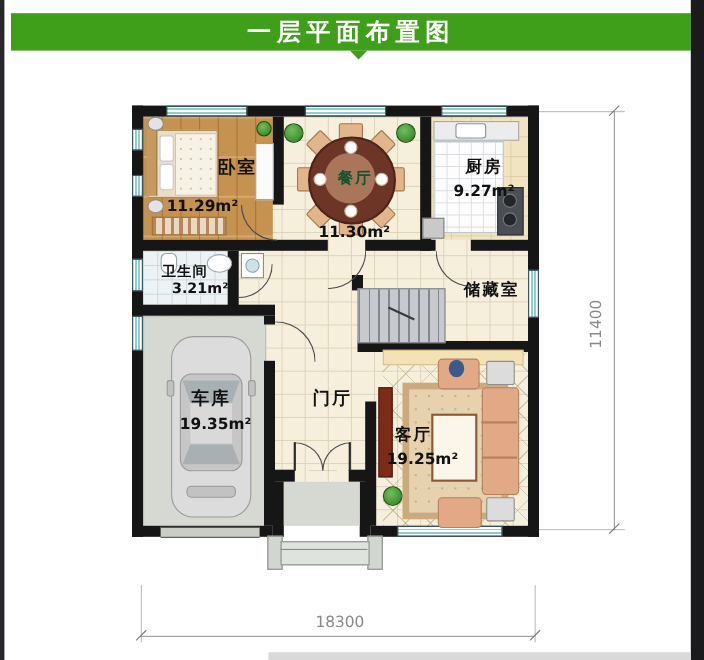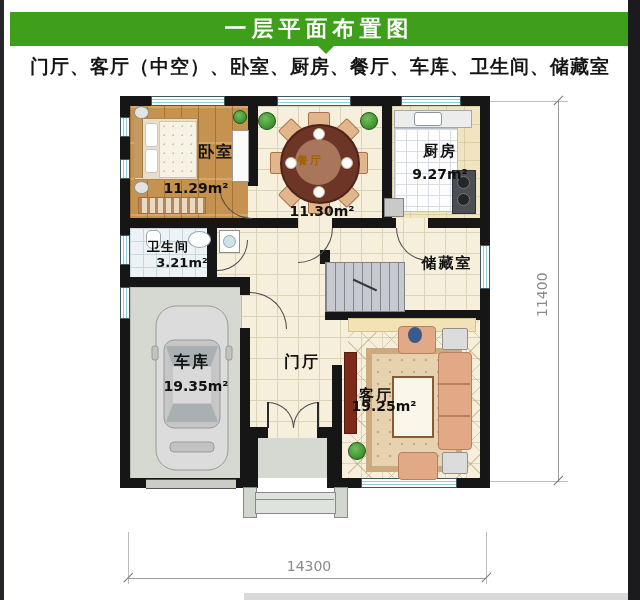--- a/index.html
+++ b/index.html
@@ -73,21 +73,20 @@
 </style>
 </head>
 <body>
 
 <div class="stage">
 
   <div class="abs hbar">
     <span class="t">一层平面布置图</span>
   </div>
   <div class="abs htri"></div>
-  <div class="abs subtitle">门厅、客厅（中空）、卧室、厨房、餐厅、车库、卫生间、储藏室</div>
 
   <div class="abs tile" style="left:130px;top:106px;width:350px;height:372px;"></div>
   <div class="abs wood" style="left:130px;top:106px;width:118px;height:112px;"></div>
   <div class="abs kfloor" style="left:392px;top:106px;width:88px;height:112px;"></div>
   <div class="abs bfloor" style="left:130px;top:228px;width:77px;height:49px;"></div>
   <div class="abs gfloor" style="left:130px;top:287px;width:110px;height:191px;"></div>
   <div class="abs diag" style="left:348px;top:320px;width:132px;height:158px;"></div>
 
   <div class="abs wall" style="left:120px;top:96px;width:370px;height:10px;"></div>
   <div class="abs wall" style="left:120px;top:96px;width:10px;height:392px;"></div>
@@ -204,44 +203,44 @@
   <div class="abs sidetbl" style="left:442px;top:452px;width:24px;height:20px;"></div>
   <div class="abs" style="left:344px;top:352px;width:11px;height:80px;background:#7c2b18;border:1px solid #551b0e;"></div>
   <div class="abs plant" style="left:348px;top:442px;width:16px;height:16px;"></div>
 
   <div class="abs" style="left:243px;top:487px;width:12px;height:29px;background:#d2d6d1;border:1px solid #8a8a8a;"></div>
   <div class="abs" style="left:334px;top:487px;width:12px;height:29px;background:#d2d6d1;border:1px solid #8a8a8a;"></div>
   <div class="abs" style="left:255px;top:492px;width:79px;height:20px;background:#dfe3de;border:1px solid #8a8a8a;"></div>
   <div class="abs" style="left:255px;top:499px;width:79px;height:1px;background:#8a8a8a;"></div>
 
   <div class="abs rlabel" style="left:186px;top:142px;width:60px;text-align:center;">卧室</div>
-  <div class="abs rarea" style="left:158px;top:180px;width:76px;">11.29m²</div>
-  <div class="abs rlabel" style="left:284px;top:153px;width:52px;font-size:11px;color:#a16207;">餐厅</div>
+  <div class="abs rarea" style="left:146px;top:180px;width:76px;">11.29m²</div>
+  <div class="abs rlabel" style="left:297px;top:153px;width:52px;font-size:14px;color:#14532d;">餐厅</div>
   <div class="abs rarea" style="left:286px;top:203px;width:72px;">11.30m²</div>
   <div class="abs rlabel" style="left:410px;top:142px;width:60px;font-size:15px;">厨房</div>
   <div class="abs rarea" style="left:408px;top:166px;width:64px;">9.27m²</div>
   <div class="abs rlabel" style="left:138px;top:238px;width:60px;font-size:13px;letter-spacing:1px;">卫生间</div>
   <div class="abs rarea" style="left:152px;top:255px;width:60px;font-size:13px;">3.21m²</div>
   <div class="abs rlabel" style="left:414px;top:254px;width:66px;font-size:15px;">储藏室</div>
   <div class="abs rlabel" style="left:166px;top:352px;width:52px;">车库</div>
   <div class="abs rarea" style="left:158px;top:378px;width:76px;">19.35m²</div>
   <div class="abs rlabel" style="left:276px;top:352px;width:52px;">门厅</div>
   <div class="abs rlabel" style="left:352px;top:386px;width:48px;font-size:15px;">客厅</div>
-  <div class="abs rarea" style="left:348px;top:398px;width:72px;">19.25m²</div>
+  <div class="abs rarea" style="left:348px;top:410px;width:72px;">19.25m²</div>
 
   <div class="abs extline" style="left:490px;top:101px;width:78px;height:1px;"></div>
   <div class="abs extline" style="left:490px;top:481px;width:78px;height:1px;"></div>
   <div class="abs dimline" style="left:558px;top:101px;width:1px;height:381px;"></div>
   <div class="abs tick" style="left:552px;top:100px;"></div>
   <div class="abs tick" style="left:552px;top:480px;"></div>
   <div class="abs dim vtext" style="left:534px;top:255px;height:80px;">11400</div>
 
   <div class="abs extline" style="left:128px;top:532px;width:1px;height:52px;"></div>
   <div class="abs extline" style="left:486px;top:532px;width:1px;height:52px;"></div>
   <div class="abs dimline" style="left:128px;top:578px;width:358px;height:1px;"></div>
   <div class="abs tick" style="left:122px;top:577px;"></div>
   <div class="abs tick" style="left:480px;top:577px;"></div>
-  <div class="abs dim" style="left:277px;top:558px;width:64px;text-align:center;">14300</div>
+  <div class="abs dim" style="left:277px;top:558px;width:64px;text-align:center;">18300</div>
 
   <div class="abs edge-l"></div>
   <div class="abs edge-r"></div>
   <div class="abs edge-b"></div>
 </div>
 
 </body></html>

